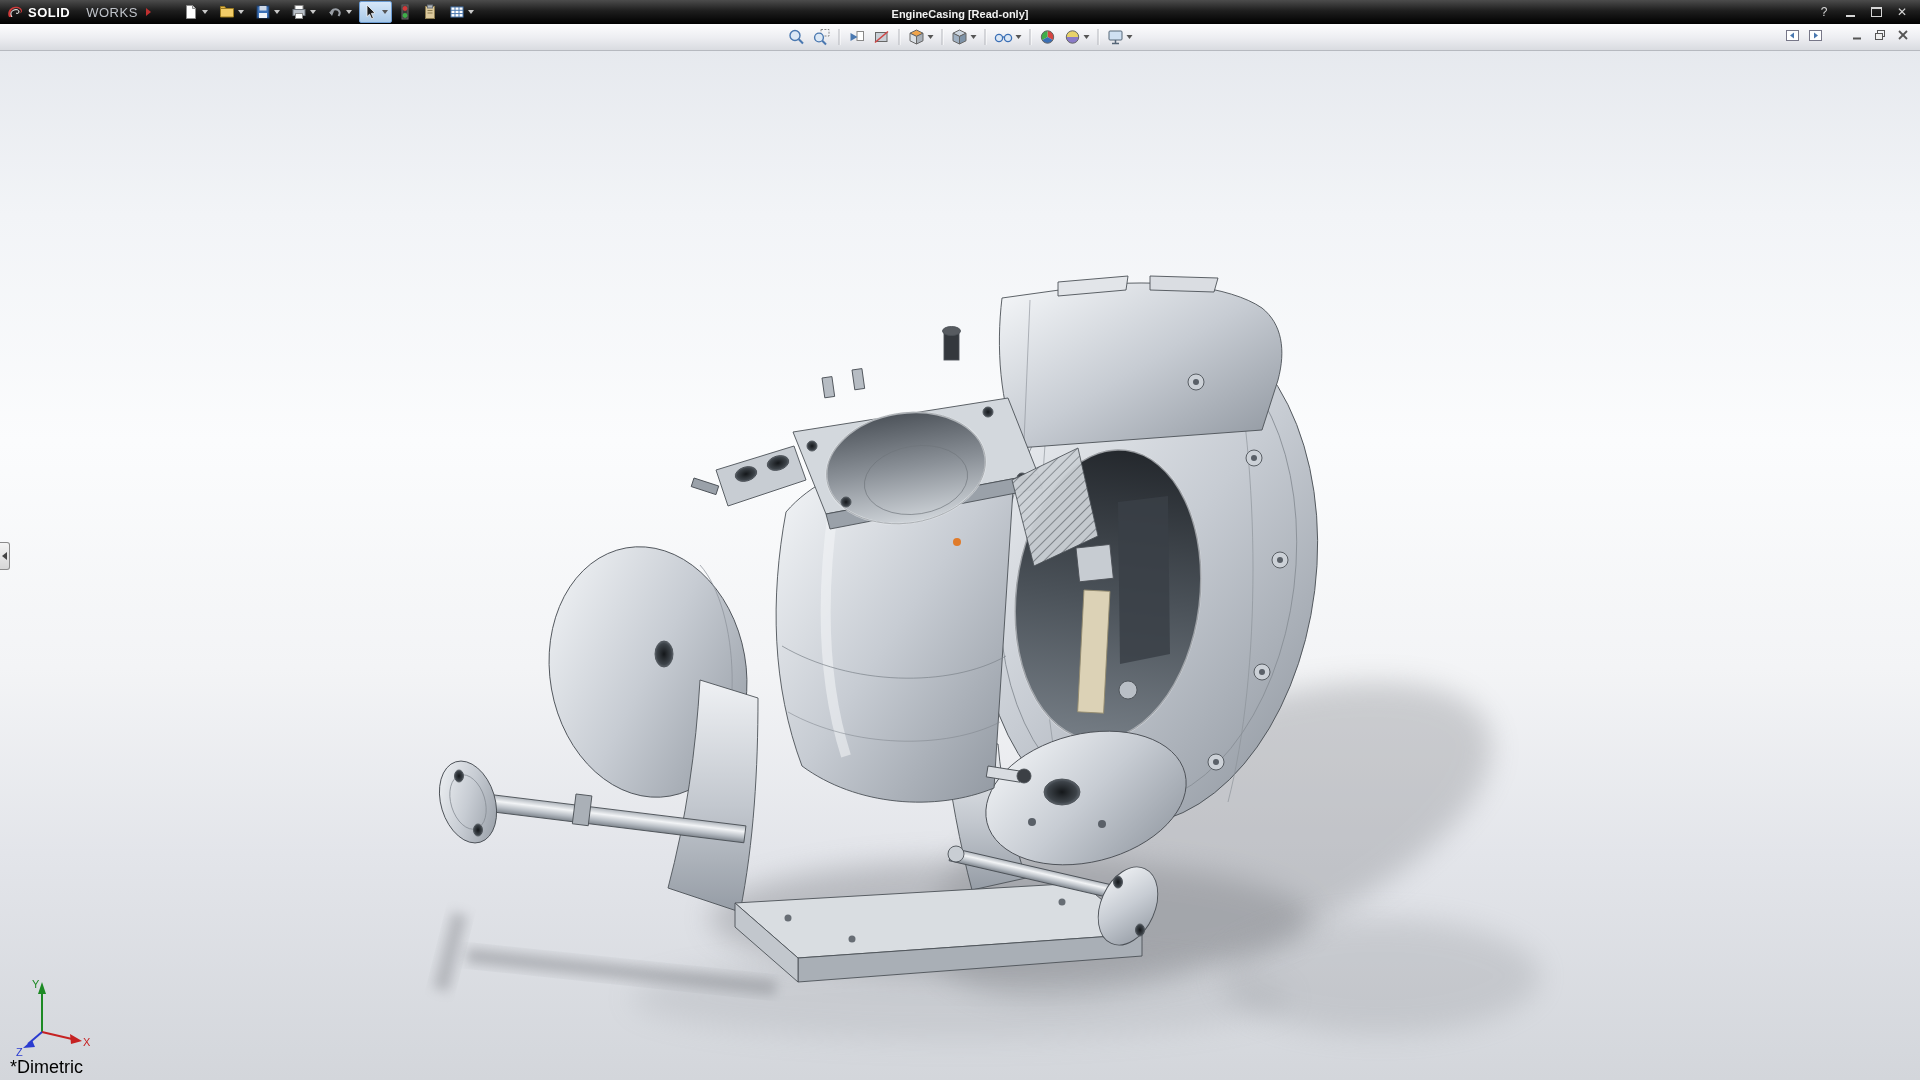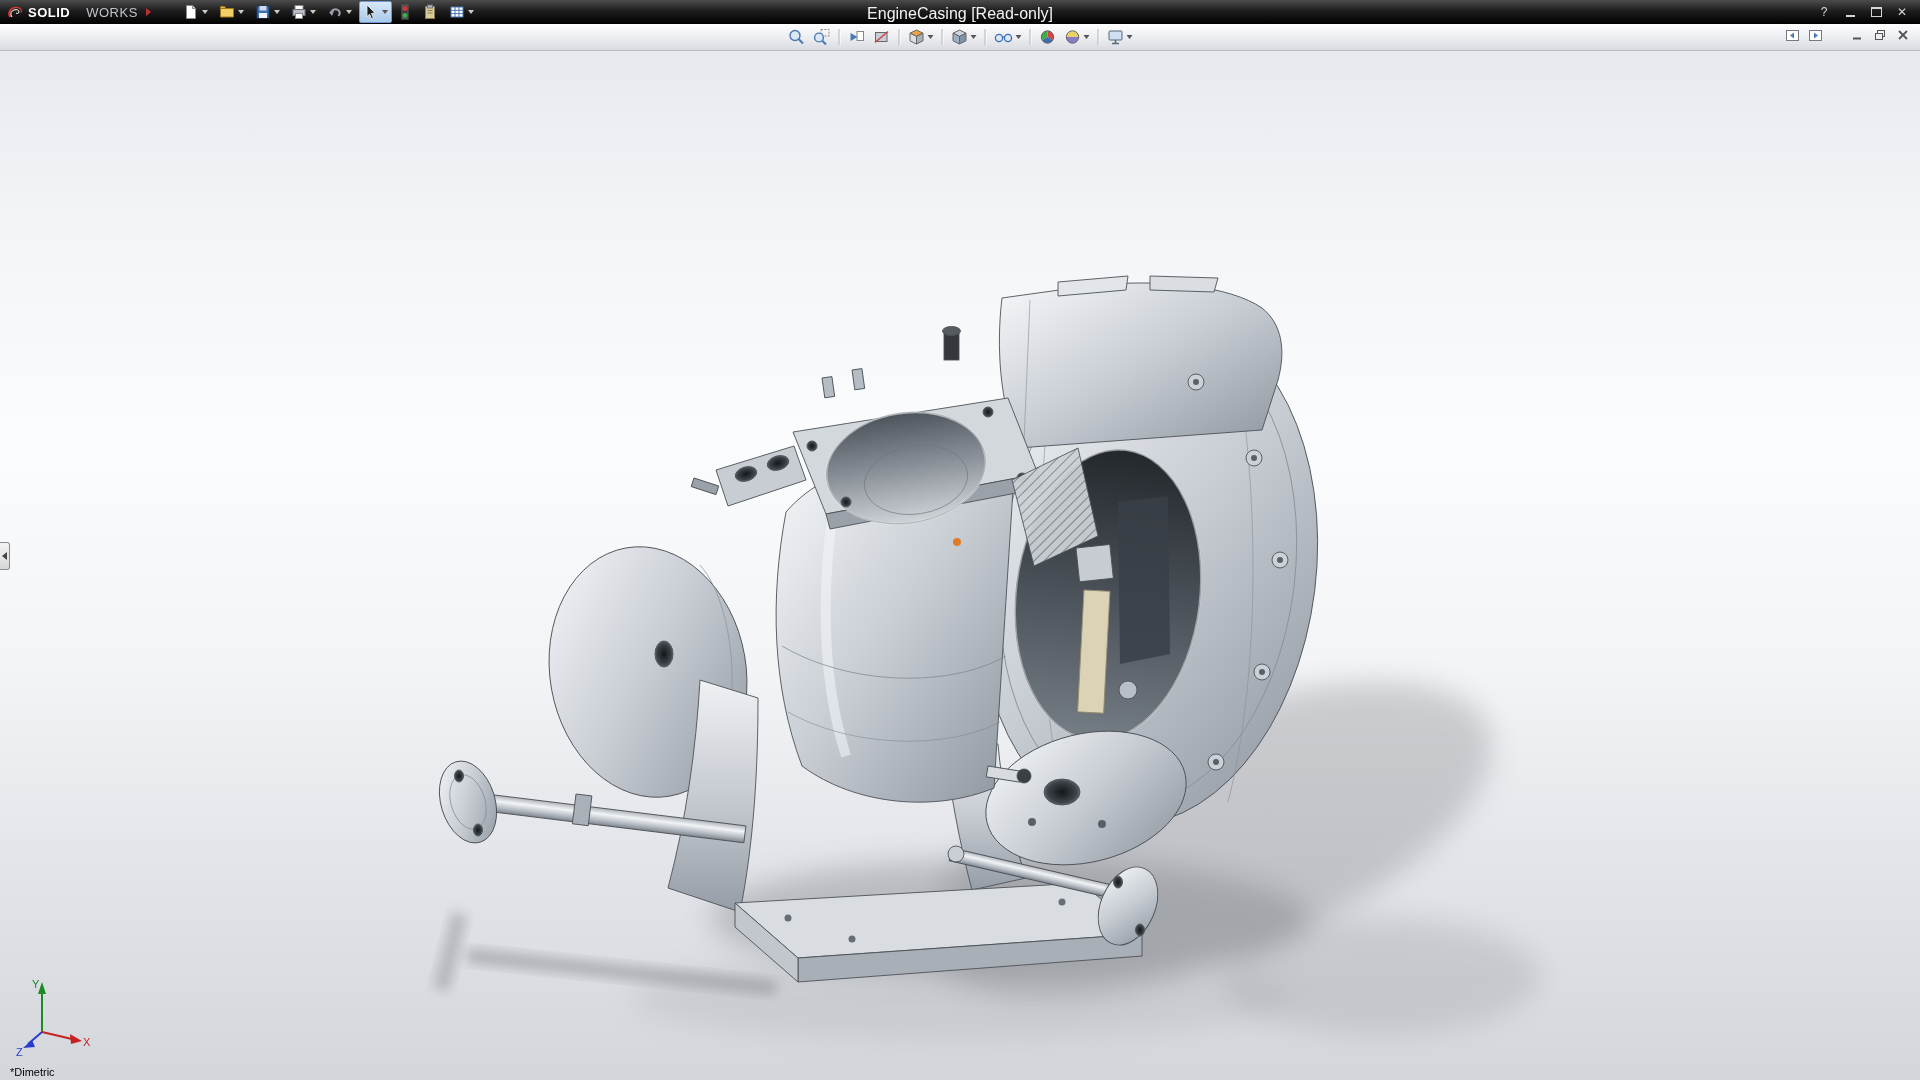--- a/index.html
+++ b/index.html
@@ -14,21 +14,21 @@
   .brand b{color:#fff;font-weight:bold;}
   .brand .lite{color:#bfc3c9;font-weight:normal;margin-left:16px;}
   .menu-arrow{width:0;height:0;border-top:4px solid transparent;border-bottom:4px solid transparent;
     border-left:5px solid #c03030;margin-left:4px;}
   .tb-tools{display:flex;align-items:center;gap:3px;margin-left:28px;}
   .tb-btn{height:20px;padding:0 3px;display:flex;align-items:center;gap:3px;border-radius:2px;border:1px solid transparent;}
   .tb-btn.pressed{background:linear-gradient(#d7e7f9,#a9c9e8);border:1px solid #6b9bd2;}
   .caret{width:0;height:0;border-left:3px solid transparent;border-right:3px solid transparent;border-top:4px solid #c9c9c9;}
   .caret.dark{border-top-color:#555;}
   .title-text{position:absolute;left:50%;transform:translateX(-50%);top:0;height:28px;
-    display:flex;align-items:center;font-size:16px;color:#f2f2f2;white-space:nowrap;}
+    display:flex;align-items:center;font-size:11px;color:#f2f2f2;white-space:nowrap;font-weight:bold;}
   .win-controls{margin-left:auto;display:flex;align-items:center;gap:6px;padding-right:8px;}
   .wc{width:20px;height:16px;display:flex;align-items:center;justify-content:center;
     color:#d6d6d6;font-size:12px;cursor:default;}
   .glyph-min{width:9px;height:0;border-bottom:2px solid #d6d6d6;margin-top:7px;}
   .glyph-max{width:9px;height:7px;border:1px solid #d6d6d6;border-top:2px solid #d6d6d6;}
 
   
   .headsup{position:absolute;top:24px;left:0;width:1920px;height:26px;
     background:linear-gradient(#fdfdfe 0%,#ecedf1 55%,#d9dbe0 100%);
     border-bottom:1px solid #b6b9bf;z-index:25;}
@@ -43,21 +43,21 @@
   
   .viewport{position:absolute;top:50px;left:0;width:1920px;height:1030px;
     background:linear-gradient(180deg,#e6e9ee 0%,#f2f4f7 16%,#fbfcfd 38%,#f3f4f6 60%,#e3e5ea 78%,#d3d6db 100%);
     overflow:hidden;}
   .model{position:absolute;inset:0;width:100%;height:100%;}
   .collapse-tab{position:absolute;left:0;top:492px;width:9px;height:26px;
     background:linear-gradient(#f4f4f4,#d7d7d7);border:1px solid #8b8b8b;border-left:none;
     border-radius:0 3px 3px 0;display:flex;align-items:center;justify-content:center;}
   .collapse-arrow{width:0;height:0;border-top:4px solid transparent;border-bottom:4px solid transparent;
     border-right:5px solid #444;}
-  .view-label{position:absolute;left:10px;bottom:2px;font-size:11px;color:#000;}
+  .view-label{position:absolute;left:10px;bottom:2px;font-size:18px;color:#000;}
   .triad{position:absolute;left:12px;bottom:24px;width:80px;height:80px;}
 </style>
 </head>
 <body>
 
 <div class="titlebar">
   <div class="logo">
     <svg width="18" height="16" viewBox="0 0 18 16">
       <path d="M3 13 C1 9 3 4 8 3 C12 2 16 4 16 7 C16 9 13 10 11 9 C13 10 15 9 15 7 C14 4 10 3 7 5 C4 7 4 10 6 13 Z" fill="#d03a3a"></path>
       <path d="M6 13 C4 10 5 7 8 6 C11 5 13 6 13 8 C13 9 11 10 10 9" fill="none" stroke="#fff" stroke-width="1"></path>

